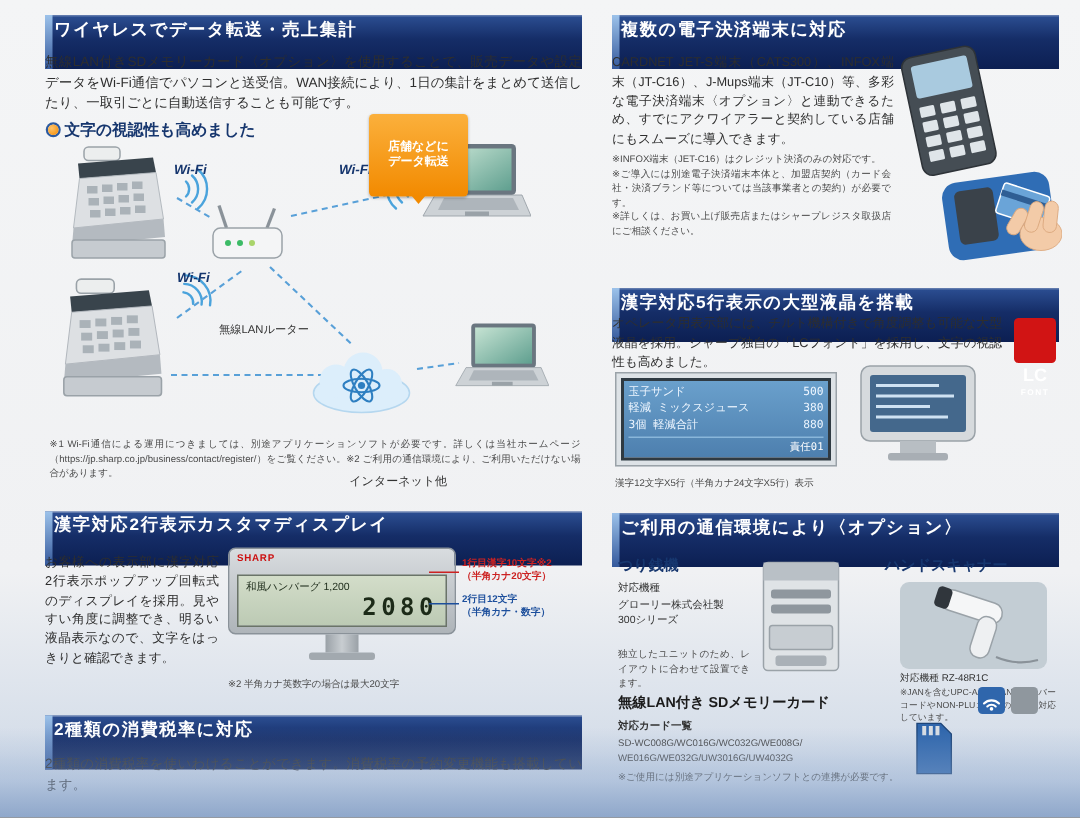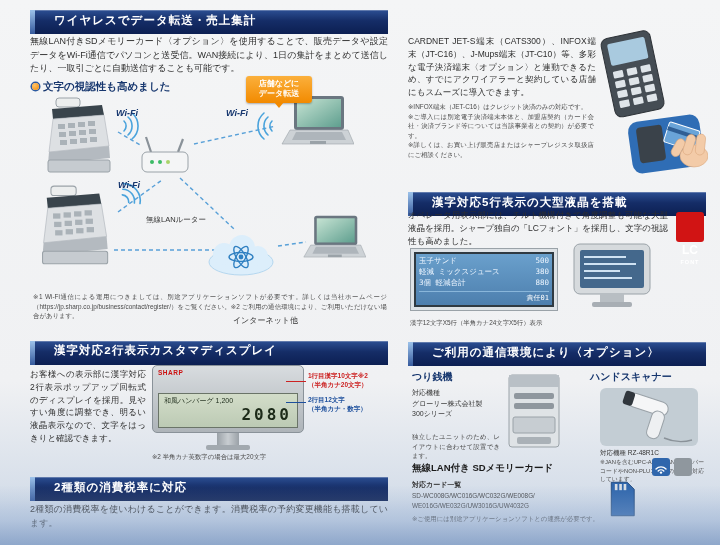--- a/index.html
+++ b/index.html
@@ -1,47 +1,47 @@
 <!DOCTYPE html>
 <html><head>
 <meta charset="utf-8">
 <style>
   html,body{margin:0;padding:0;}
   body{font-family:"Liberation Sans","DejaVu Sans",sans-serif;background:#888;}
   #canvas{position:relative;width:720px;height:545px;overflow:hidden;
     background:linear-gradient(180deg,#f4f5f6 0%,#f0f1f3 70%,#d4dde9 92%,#bccadf 100%);}
-  .hdr{position:absolute;height:24px;box-sizing:border-box;color:#fff;font-weight:bold;
-    font-size:11.5px;line-height:20px;padding-left:24px;letter-spacing:1px;
+  .hdr{position:absolute;height:36px;box-sizing:border-box;color:#fff;font-weight:bold;
+    font-size:11.5px;line-height:20px;padding-left:6px;letter-spacing:1px;
     background:linear-gradient(180deg,#2c4f93 0%,#152d67 45%,#0c1f52 100%);
     box-shadow:inset 0 1px 0 rgba(255,255,255,.25);}
   .hdr::before{content:"";position:absolute;left:0;top:0;bottom:0;width:5px;
     background:linear-gradient(180deg,#9cc2ea,#35599c);}
   .body{position:absolute;font-size:9px;line-height:1.5;color:#2e2e2e;text-align:justify;}
   .fn{position:absolute;font-size:6.4px;line-height:1.5;color:#4a4a4a;text-align:justify;}
   .pre{white-space:pre-line;}
   .diagram{position:absolute;left:30px;top:80px;width:360px;height:208px;}
   .diag-title{position:absolute;left:2px;top:0;font-size:10.5px;font-weight:bold;color:#16366e;}
   .diag-title .dot{display:inline-block;width:7px;height:7px;border-radius:50%;
     background:radial-gradient(circle at 35% 35%,#ffc36a,#f28a00);margin-right:4px;
     box-shadow:0 0 0 1.5px #2c5aa0;}
   .wifi-label{position:absolute;font-size:9px;font-weight:bold;font-style:italic;color:#16366e;}
   .small-label{position:absolute;font-size:7.5px;color:#333;text-align:right;margin-top:37px;}
   .badge{position:absolute;background:linear-gradient(180deg,#fbb03c,#f28a00);color:#fff;
-    font-weight:bold;font-size:8px;line-height:1.3;text-align:center;padding:3px 5px;
+    font-weight:bold;font-size:8px;line-height:1.3;text-align:center;padding:17px 5px;
     border-radius:3px;white-space:pre-line;box-shadow:0 1px 2px rgba(0,0,0,.3);}
   .badge::after{content:"";position:absolute;left:50%;bottom:-5px;margin-left:-5px;
     border:5px solid transparent;border-bottom:none;border-top:6px solid #f28a00;}
   .imgbox{position:absolute;}
   
   .cd-frame{position:absolute;left:152px;top:365px;width:152px;}
   .cd-outer{background:linear-gradient(180deg,#d8dcdf,#aeb4b9);border:1px solid #8a9299;
     border-radius:5px;padding:3px 5px 4px 5px;}
   .cd-brand{font-size:6.5px;font-weight:bold;color:#cc1111;letter-spacing:.5px;}
   .cd-lcd{background:linear-gradient(180deg,#d3ddc9,#bccab4);border:1px solid #6a7468;
-    padding:2px 5px 3px 5px;margin-top:17px;}
+    padding:2px 5px 3px 5px;margin-top:7px;}
   .cd-line1{font-size:7px;color:#22301f;}
   .cd-line2{font-size:16px;font-weight:bold;font-family:"DejaVu Sans Mono",monospace;
     letter-spacing:3px;color:#1c2a18;text-align:right;line-height:1.1;}
   .cd-stand{width:22px;height:12px;margin:0 auto;background:linear-gradient(90deg,#9aa1a7,#c8cdd1,#9aa1a7);}
   .cd-base{width:44px;height:5px;margin:0 auto;border-radius:2px;background:#a2a9af;}
   .ann-red{position:absolute;font-size:6.5px;font-weight:bold;color:#cc2222;line-height:1.35;}
   .ann-blue{position:absolute;font-size:6.5px;font-weight:bold;color:#1d4f9c;line-height:1.35;}
   .ann-line-red{position:absolute;border-top:1px solid #cc2222;}
   .ann-line-blue{position:absolute;border-top:1px solid #1d4f9c;}
   
@@ -245,20 +245,23 @@
     <span>2行目12文字</span><br>
     <span>（半角カナ・数字）</span>
   </div>
   <p class="fn" style="left:152px;top:452px;width:230px;margin:0;">※2 半角カナ英数字の場合は最大20文字</p>
 
   <div class="hdr" style="left:30px;top:477px;width:358px;">
     <span>2種類の消費税率に対応</span>
   </div>
   <p class="body" style="left:30px;top:503px;width:358px;margin:0;">2種類の消費税率を使いわけることができます。消費税率の予約変更機能も搭載しています。</p>
 
+  <div class="hdr" style="left:408px;top:10px;width:298px;">
+    <span>複数の電子決済端末に対応</span>
+  </div>
   <p class="body" style="left:408px;top:35px;width:188px;margin:0;font-size:8.5px;">CARDNET JET-S端末（CATS300）、INFOX端末（JT-C16）、J-Mups端末（JT-C10）等、多彩な電子決済端末〈オプション〉と連動できるため、すでにアクワイアラーと契約している店舗にもスムーズに導入できます。</p>
 
   <div class="imgbox" style="left:598px;top:26px;">
     <svg width="110" height="150" viewBox="0 0 110 150">
       <g transform="rotate(-12 34 50)">
         <rect x="10" y="8" width="50" height="80" rx="7" fill="#454d54" stroke="#2e3338"></rect>
         <rect x="16" y="14" width="38" height="22" rx="2" fill="#a9cadf"></rect>
         <g fill="#dfe5e9">
           <rect x="16" y="42" width="10" height="7" rx="1"></rect>
             <rect x="30" y="42" width="10" height="7" rx="1"></rect>

